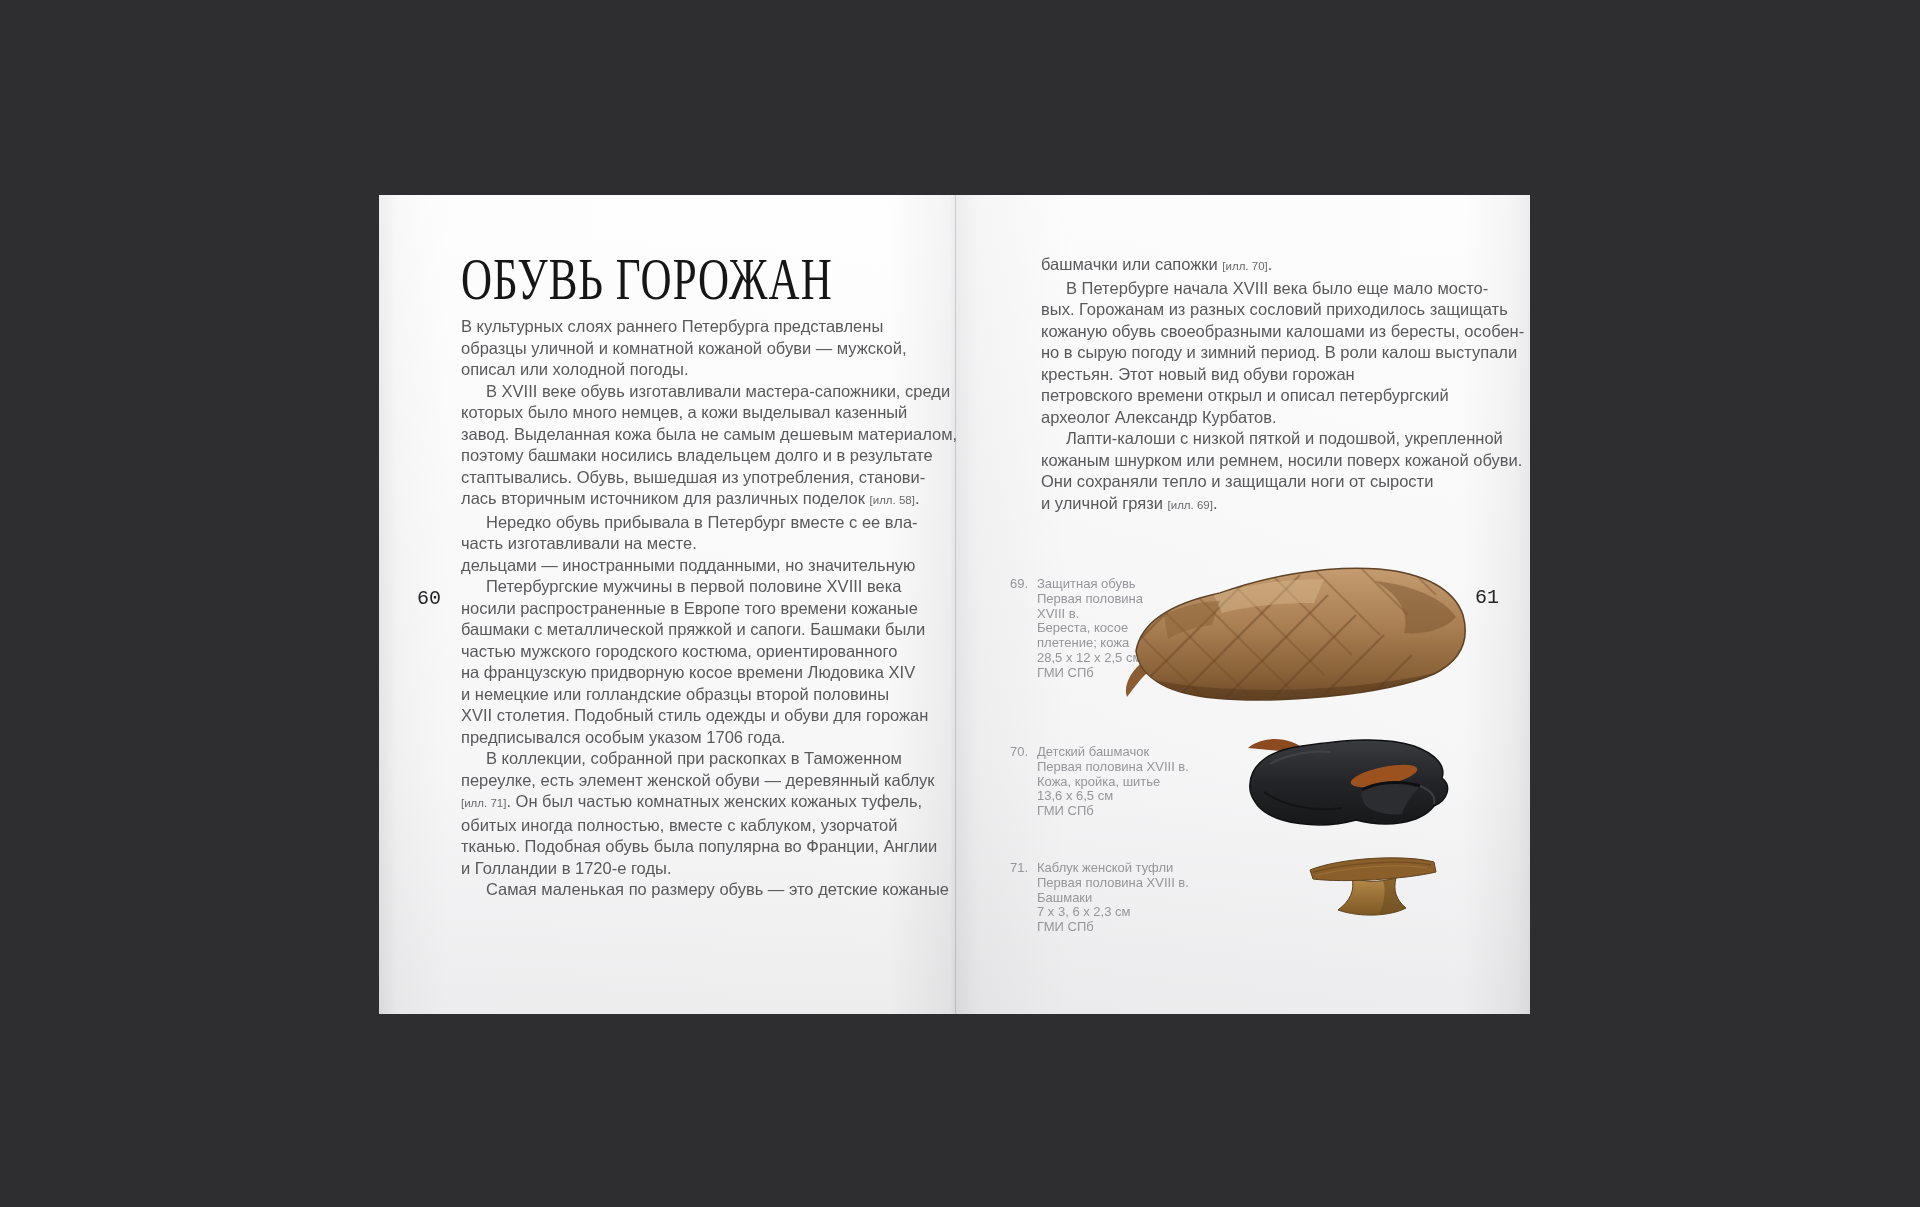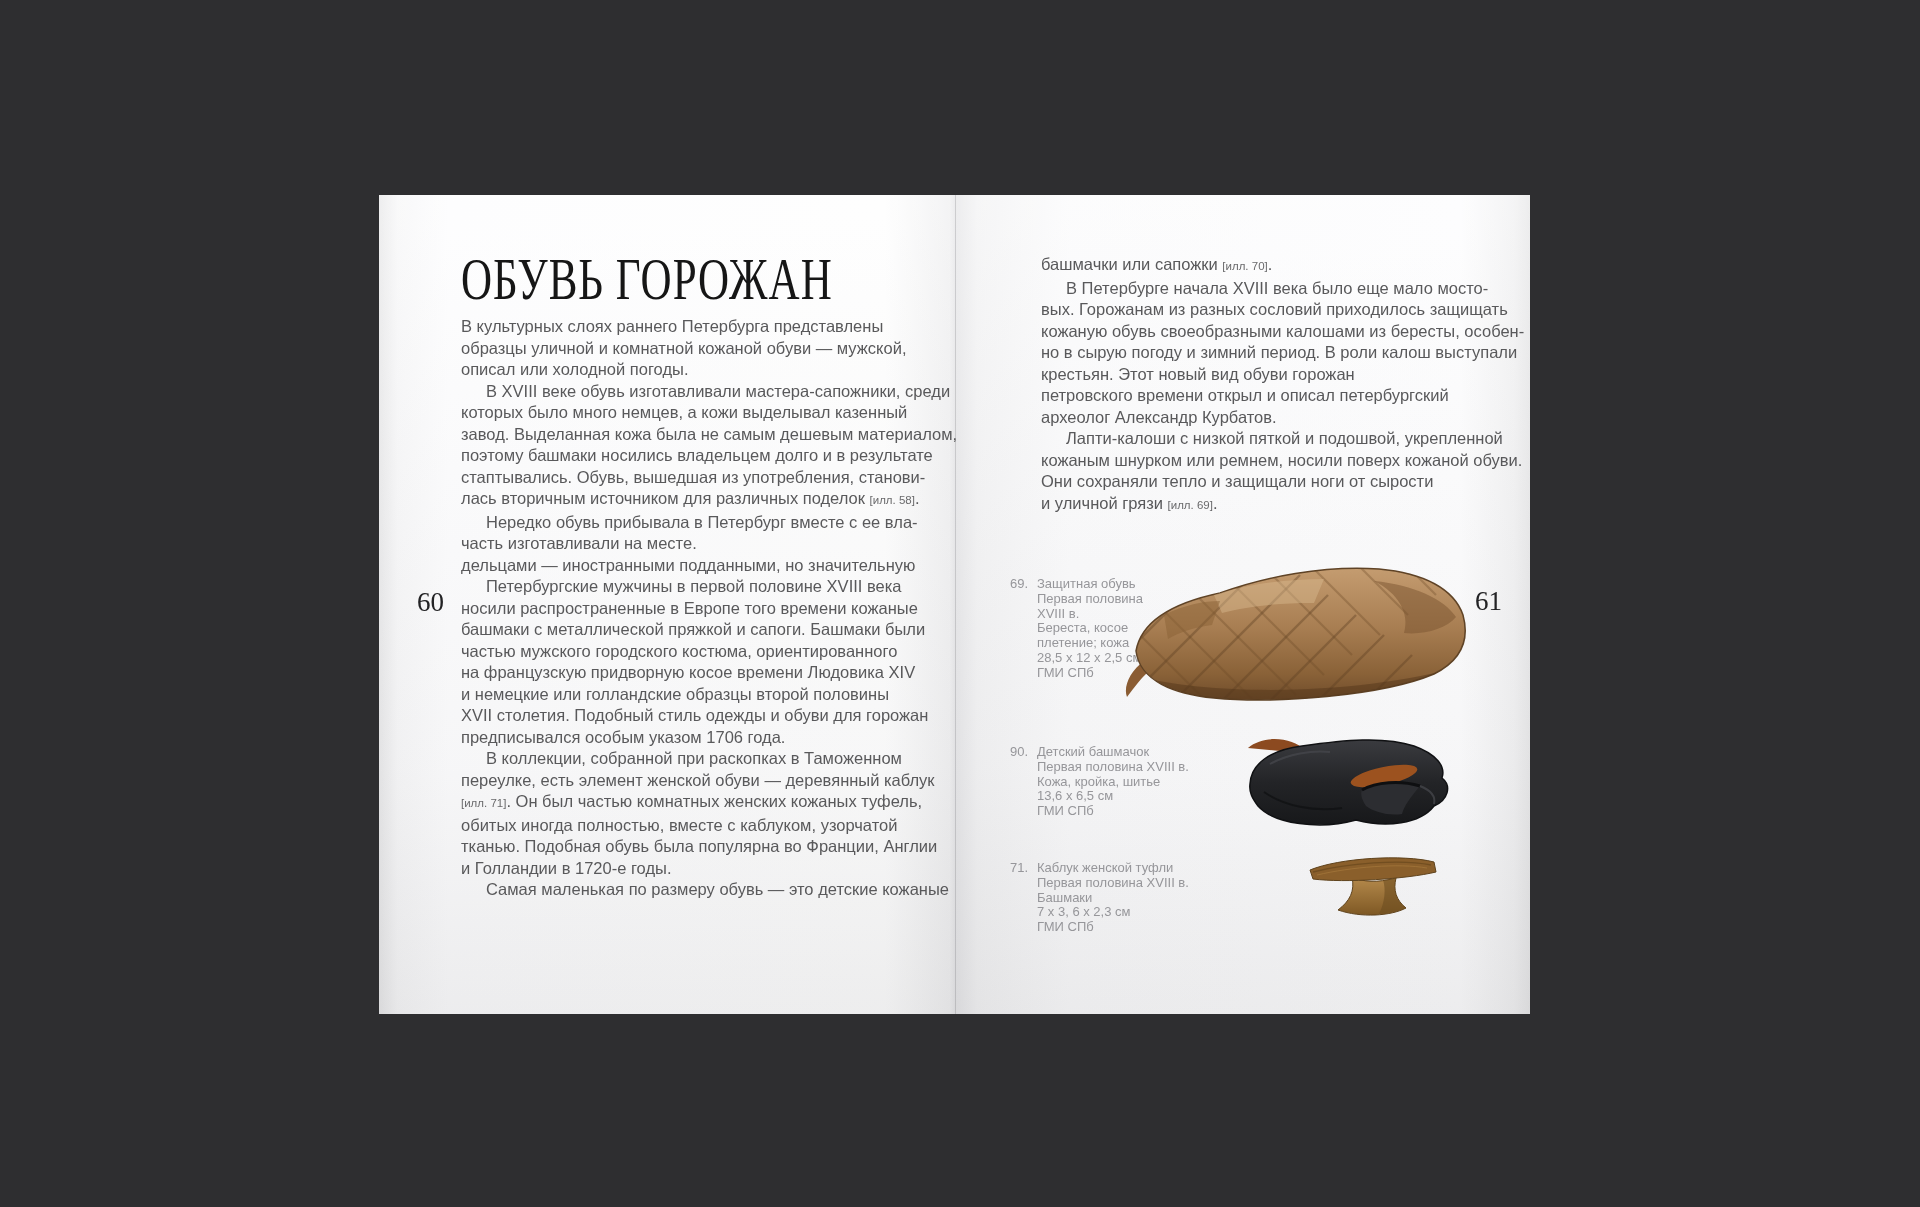--- a/index.html
+++ b/index.html
@@ -21,22 +21,22 @@
     position:absolute;width:472px;
     font-family:"Liberation Sans","DejaVu Sans",sans-serif;
     font-size:16.5px;line-height:21.5px;color:#59595b;white-space:nowrap;
   }
   #left-body{left:82px;top:121px;}
   #right-body{left:631px;top:59px;margin-left:31px;}
   .para .line{white-space:nowrap;}
   .para.indent .line:first-child{text-indent:25px;}
   .ref{font-size:11.5px;color:#6a6a6c;}
   .page-number{
-    position:absolute;font-family:Liberation Serif, serif;
-    font-size:27px;color:#232325;
+    position:absolute;font-family:Liberation Mono, monospace;
+    font-size:20px;color:#232325;
   }
   #page-num-left{left:38px;top:392px;}
   #page-num-right{left:1096px;top:391px;}
   .caption{
     position:absolute;left:631px;width:190px;
     font-family:"Liberation Sans","DejaVu Sans",sans-serif;
     font-size:13px;line-height:14.8px;color:#96969a;
   }
   .caption .cap-num{position:absolute;left:0;top:0;}
   .caption .cap-lines{margin-left:27px;}
@@ -126,21 +126,21 @@
           <div>Защитная обувь</div>
           <div>Первая половина</div>
           <div>XVIII в.</div>
           <div>Береста, косое</div>
           <div>плетение; кожа</div>
           <div>28,5 x 12 x 2,5 см</div>
           <div>ГМИ СПб</div>
         </div>
       </div>
       <div class="caption cap-1">
-        <span class="cap-num">90.</span>
+        <span class="cap-num">70.</span>
         <div class="cap-lines">
           <div>Детский башмачок</div>
           <div>Первая половина XVIII в.</div>
           <div>Кожа, кройка, шитье</div>
           <div>13,6 x 6,5 см</div>
           <div>ГМИ СПб</div>
         </div>
       </div>
       <div class="caption cap-2">
         <span class="cap-num">71.</span>

